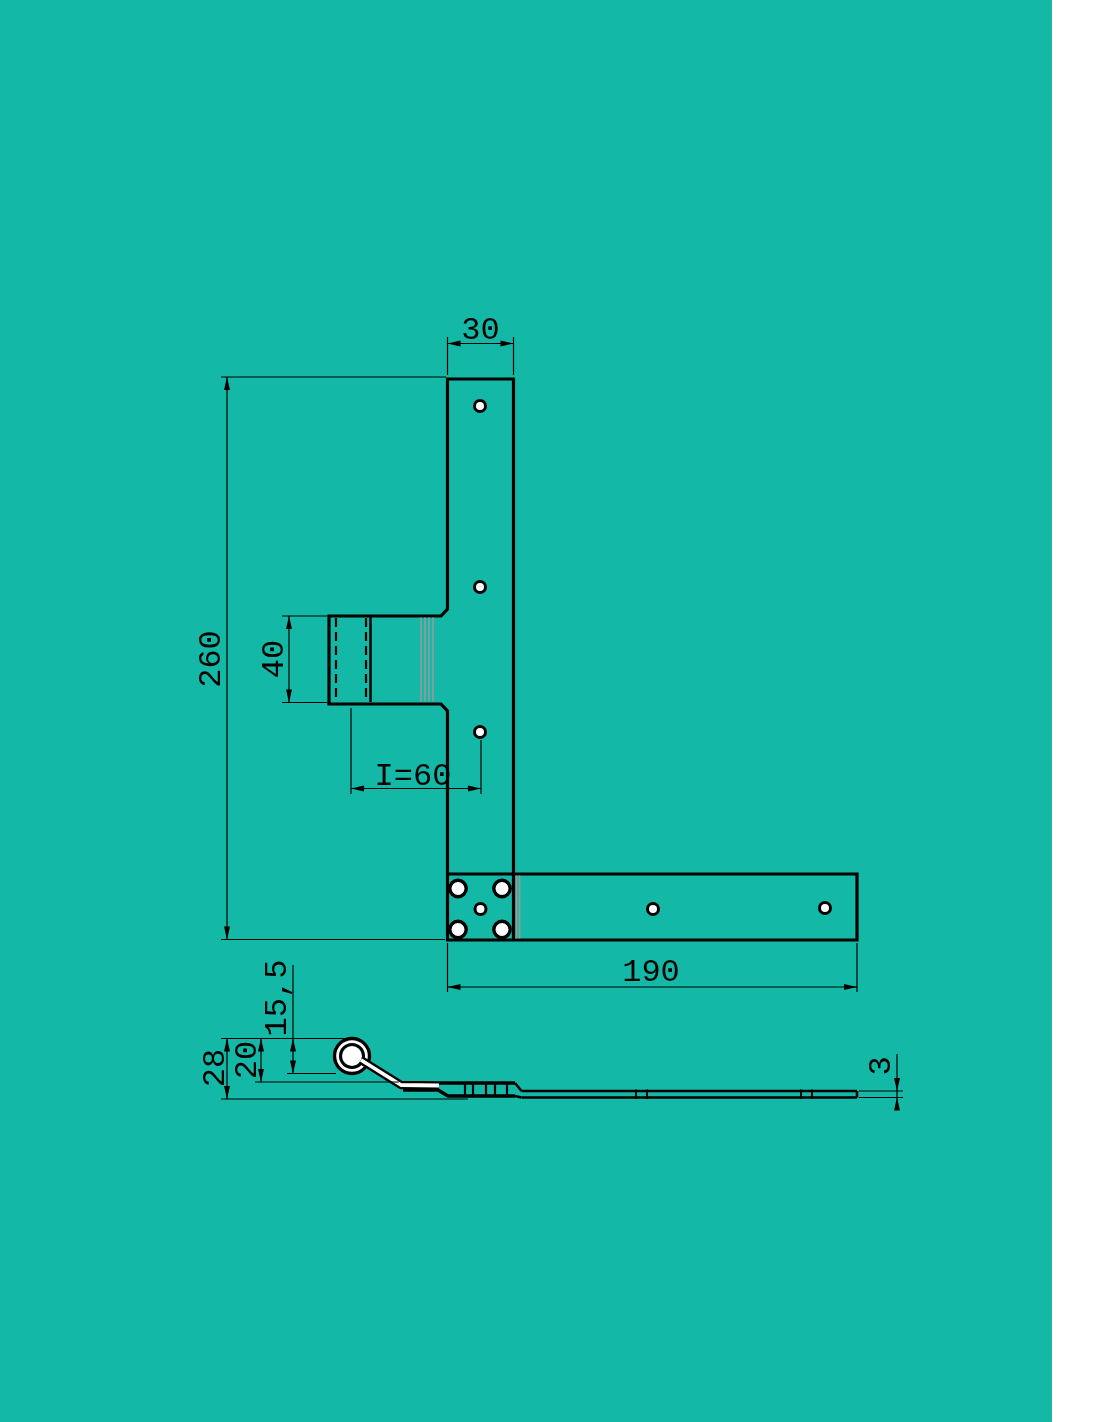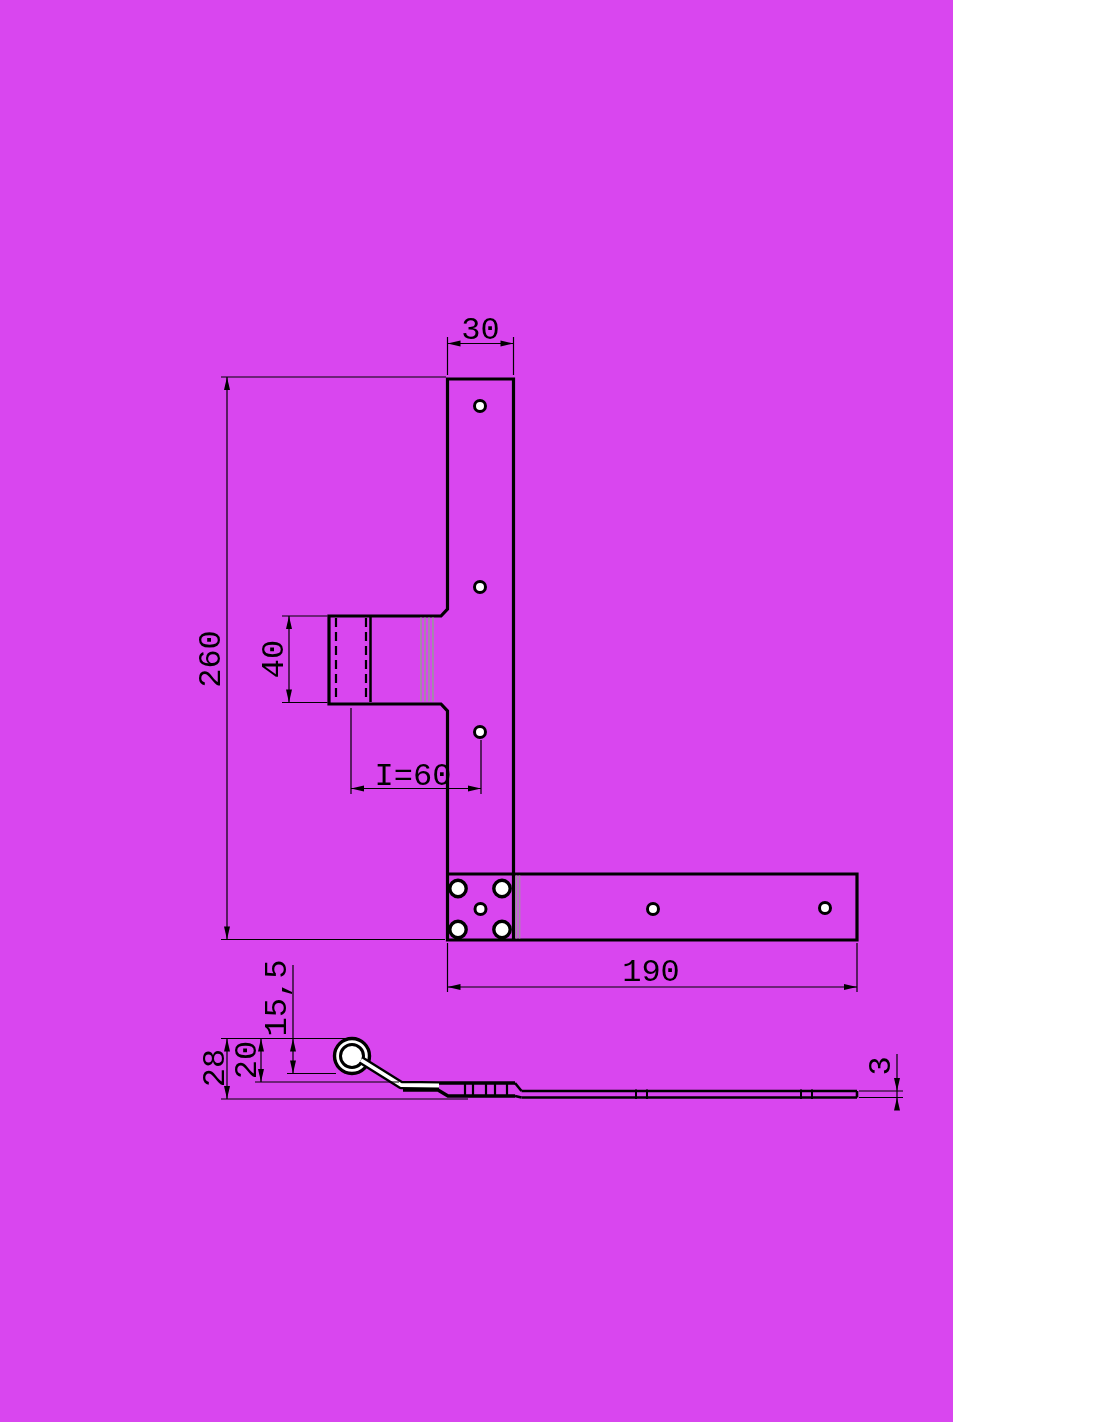--- a/index.html
+++ b/index.html
@@ -1,16 +1,16 @@
 <!DOCTYPE html>
 <html><head>
 <meta charset="utf-8">
 <style>
   html,body{margin:0;padding:0;background:#ffffff;}
-  .canvas{position:relative;width:953px;height:1422px;background:#d946ef;overflow:hidden;}
+  .canvas{position:relative;width:1052px;height:1422px;background:#14b8a6;overflow:hidden;}
   svg{display:block;}
   .dimtext{font-family:"Liberation Mono","DejaVu Sans Mono",monospace;font-size:32px;fill:#000;}
   .thin{stroke:#000;stroke-width:1.2;fill:none;}
   .thick{stroke:#000;stroke-width:3.2;fill:none;}
   .med{stroke:#000;stroke-width:2.5;fill:none;}
   .arrow{fill:#000;stroke:none;}
 </style>
 </head>
 <body>
 

